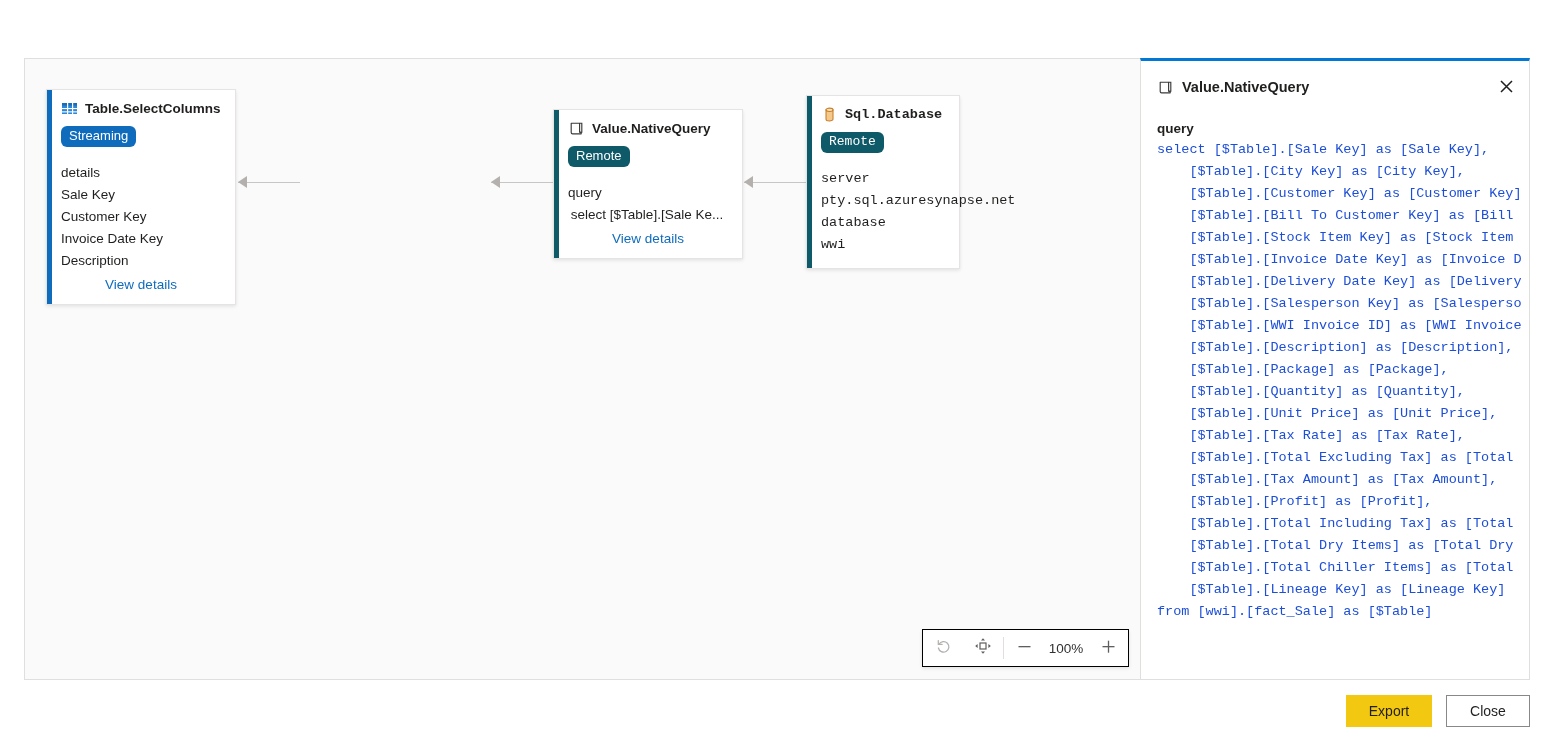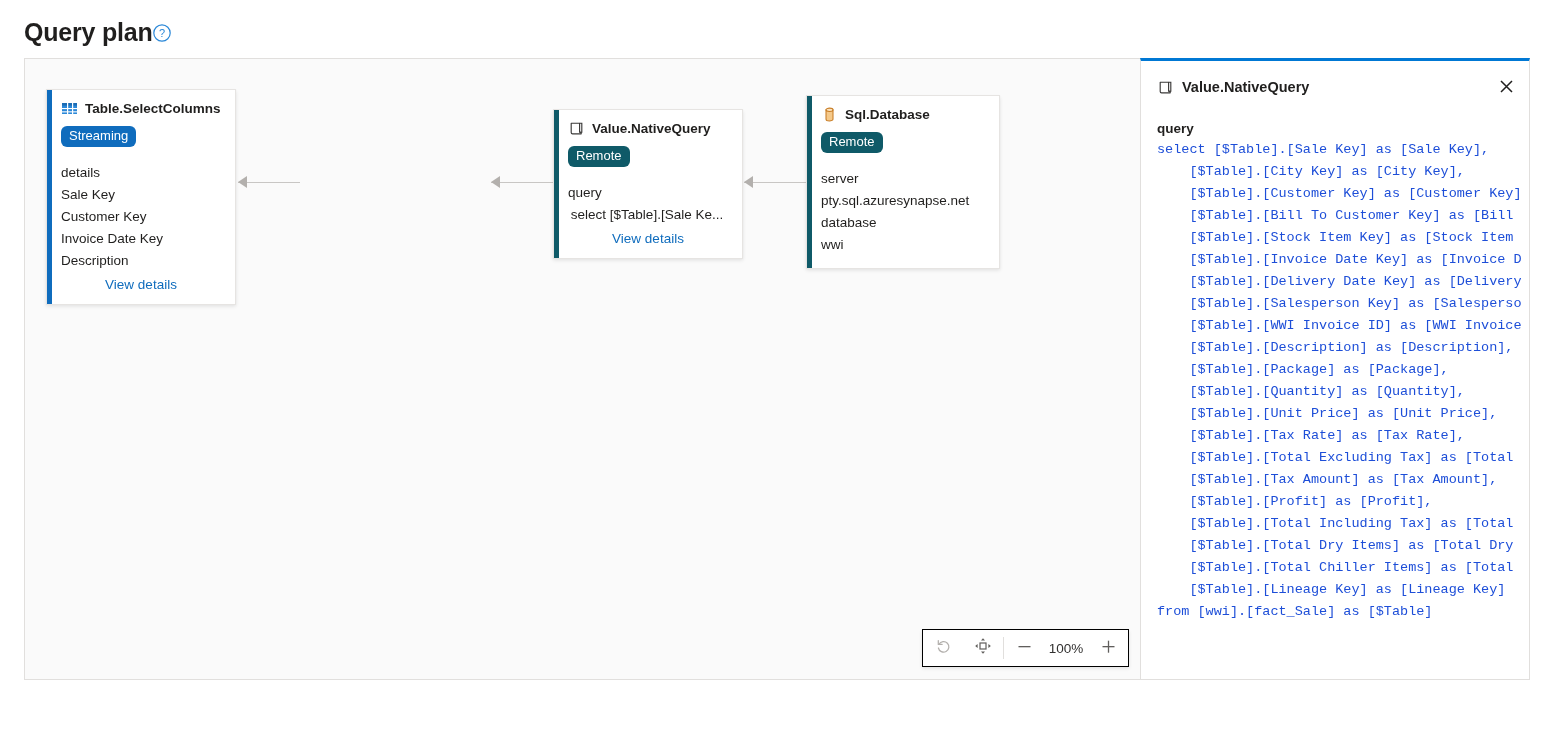--- a/index.html
+++ b/index.html
@@ -125,29 +125,20 @@
     display:flex; align-items:center; justify-content:center;
   }
   .btn-export { left:1346px; width:86px; background:#f2c811; color:#201f1e; border-color:#f2c811; }
   .btn-close  { left:1446px; width:84px; background:#ffffff; color:#201f1e; border-color:#8a8886; }
 </style>
 </head>
 <body>
 
 <div id="app">
 
-  <div class="header">
-    <div class="page-title">Query plan</div>
-    <span class="help-icon">
-      <svg width="20" height="20" viewBox="0 0 20 20">
-        <circle cx="10" cy="10" r="8.2" fill="none" stroke="#2b88d8" stroke-width="1.2"></circle>
-        <text x="10" y="14.2" text-anchor="middle" font-size="11" font-family="Liberation Sans, sans-serif" fill="#2b88d8">?</text>
-      </svg>
-    </span>
-  </div>
 
   <div class="content">
 
     <div class="canvas">
 
       <div class="edge" style="left:213px; top:123px; width:62px;"></div>
       <div class="arrowhead" style="left:213px; top:117px;"></div>
 
       <div class="edge" style="left:466px; top:123px; width:62px;"></div>
       <div class="arrowhead" style="left:466px; top:117px;"></div>
@@ -188,21 +179,21 @@
             </svg>
           </span>
           <span class="node-title">Value.NativeQuery</span>
         </div>
         <span class="badge remote">Remote</span>
         <div class="kv">query</div>
         <div class="kv truncate">select [$Table].[Sale Ke...</div>
         <span class="view-details">View details</span>
       </div>
 
-      <div class="node accent-teal" style="left:781px; top:36px; width:194px;">
+      <div class="node accent-teal" style="left:781px; top:36px; width:154px;font-family:Liberation Mono, monospace;">
         <div class="node-head">
           <span class="node-icon">
             <svg width="17" height="17" viewBox="0 0 17 17">
               <path d="M5 3.8 h7 v9.4 a3.5 1.7 0 0 1 -7 0 z" fill="#f5c98a" stroke="#c87d26" stroke-width="1.05"></path>
               <ellipse cx="8.5" cy="3.8" rx="3.5" ry="1.7" fill="#fbe3bf" stroke="#c87d26" stroke-width="1.05"></ellipse>
             </svg>
           </span>
           <span class="node-title">Sql.Database</span>
         </div>
         <span class="badge remote">Remote</span>
@@ -294,14 +285,18 @@
     [$Table].[Total Including Tax] as [Total Including Tax],
     [$Table].[Total Dry Items] as [Total Dry Items],
     [$Table].[Total Chiller Items] as [Total Chiller Items],
     [$Table].[Lineage Key] as [Lineage Key]
 from [wwi].[fact_Sale] as [$Table]</pre>
       </div>
     </div>
 
   </div>
 
+  <div class="footer">
+    <button class="btn btn-export">Export</button>
+    <button class="btn btn-close">Close</button>
+  </div>
 
 </div>
 
 </body></html>

